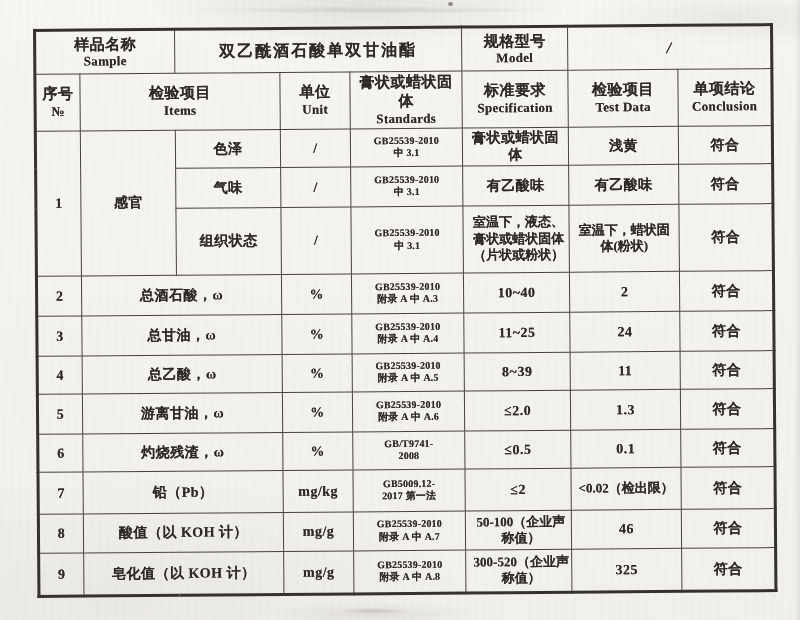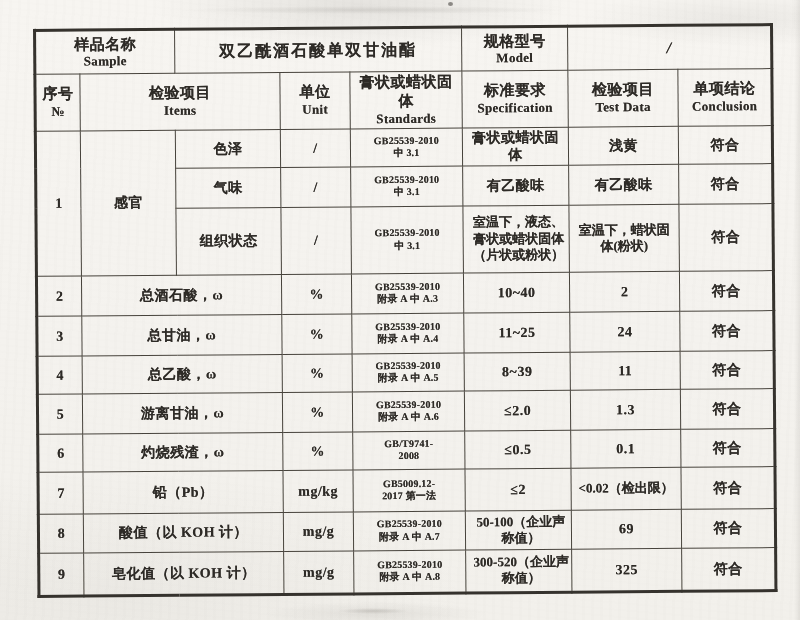--- a/index.html
+++ b/index.html
@@ -228,21 +228,21 @@
         <td class="spec-long">&lt;0.02（检出限）</td>
         <td>符合</td>
       </tr>
       <tr style="height:39px">
         <td>8</td>
         <td colspan="2">酸值（以 KOH 计）</td>
         <td>mg/g</td>
         <td class="std">GB25539-2010
 附录 A 中 A.7</td>
         <td class="spec-long left-pad">50-100（企业声称值）</td>
-        <td>69</td>
+        <td>46</td>
         <td>符合</td>
       </tr>
       <tr style="height:43px">
         <td>9</td>
         <td colspan="2">皂化值（以 KOH 计）</td>
         <td>mg/g</td>
         <td class="std">GB25539-2010
 附录 A 中 A.8</td>
         <td class="spec-long left-pad">300-520（企业声称值）</td>
         <td>325</td>

